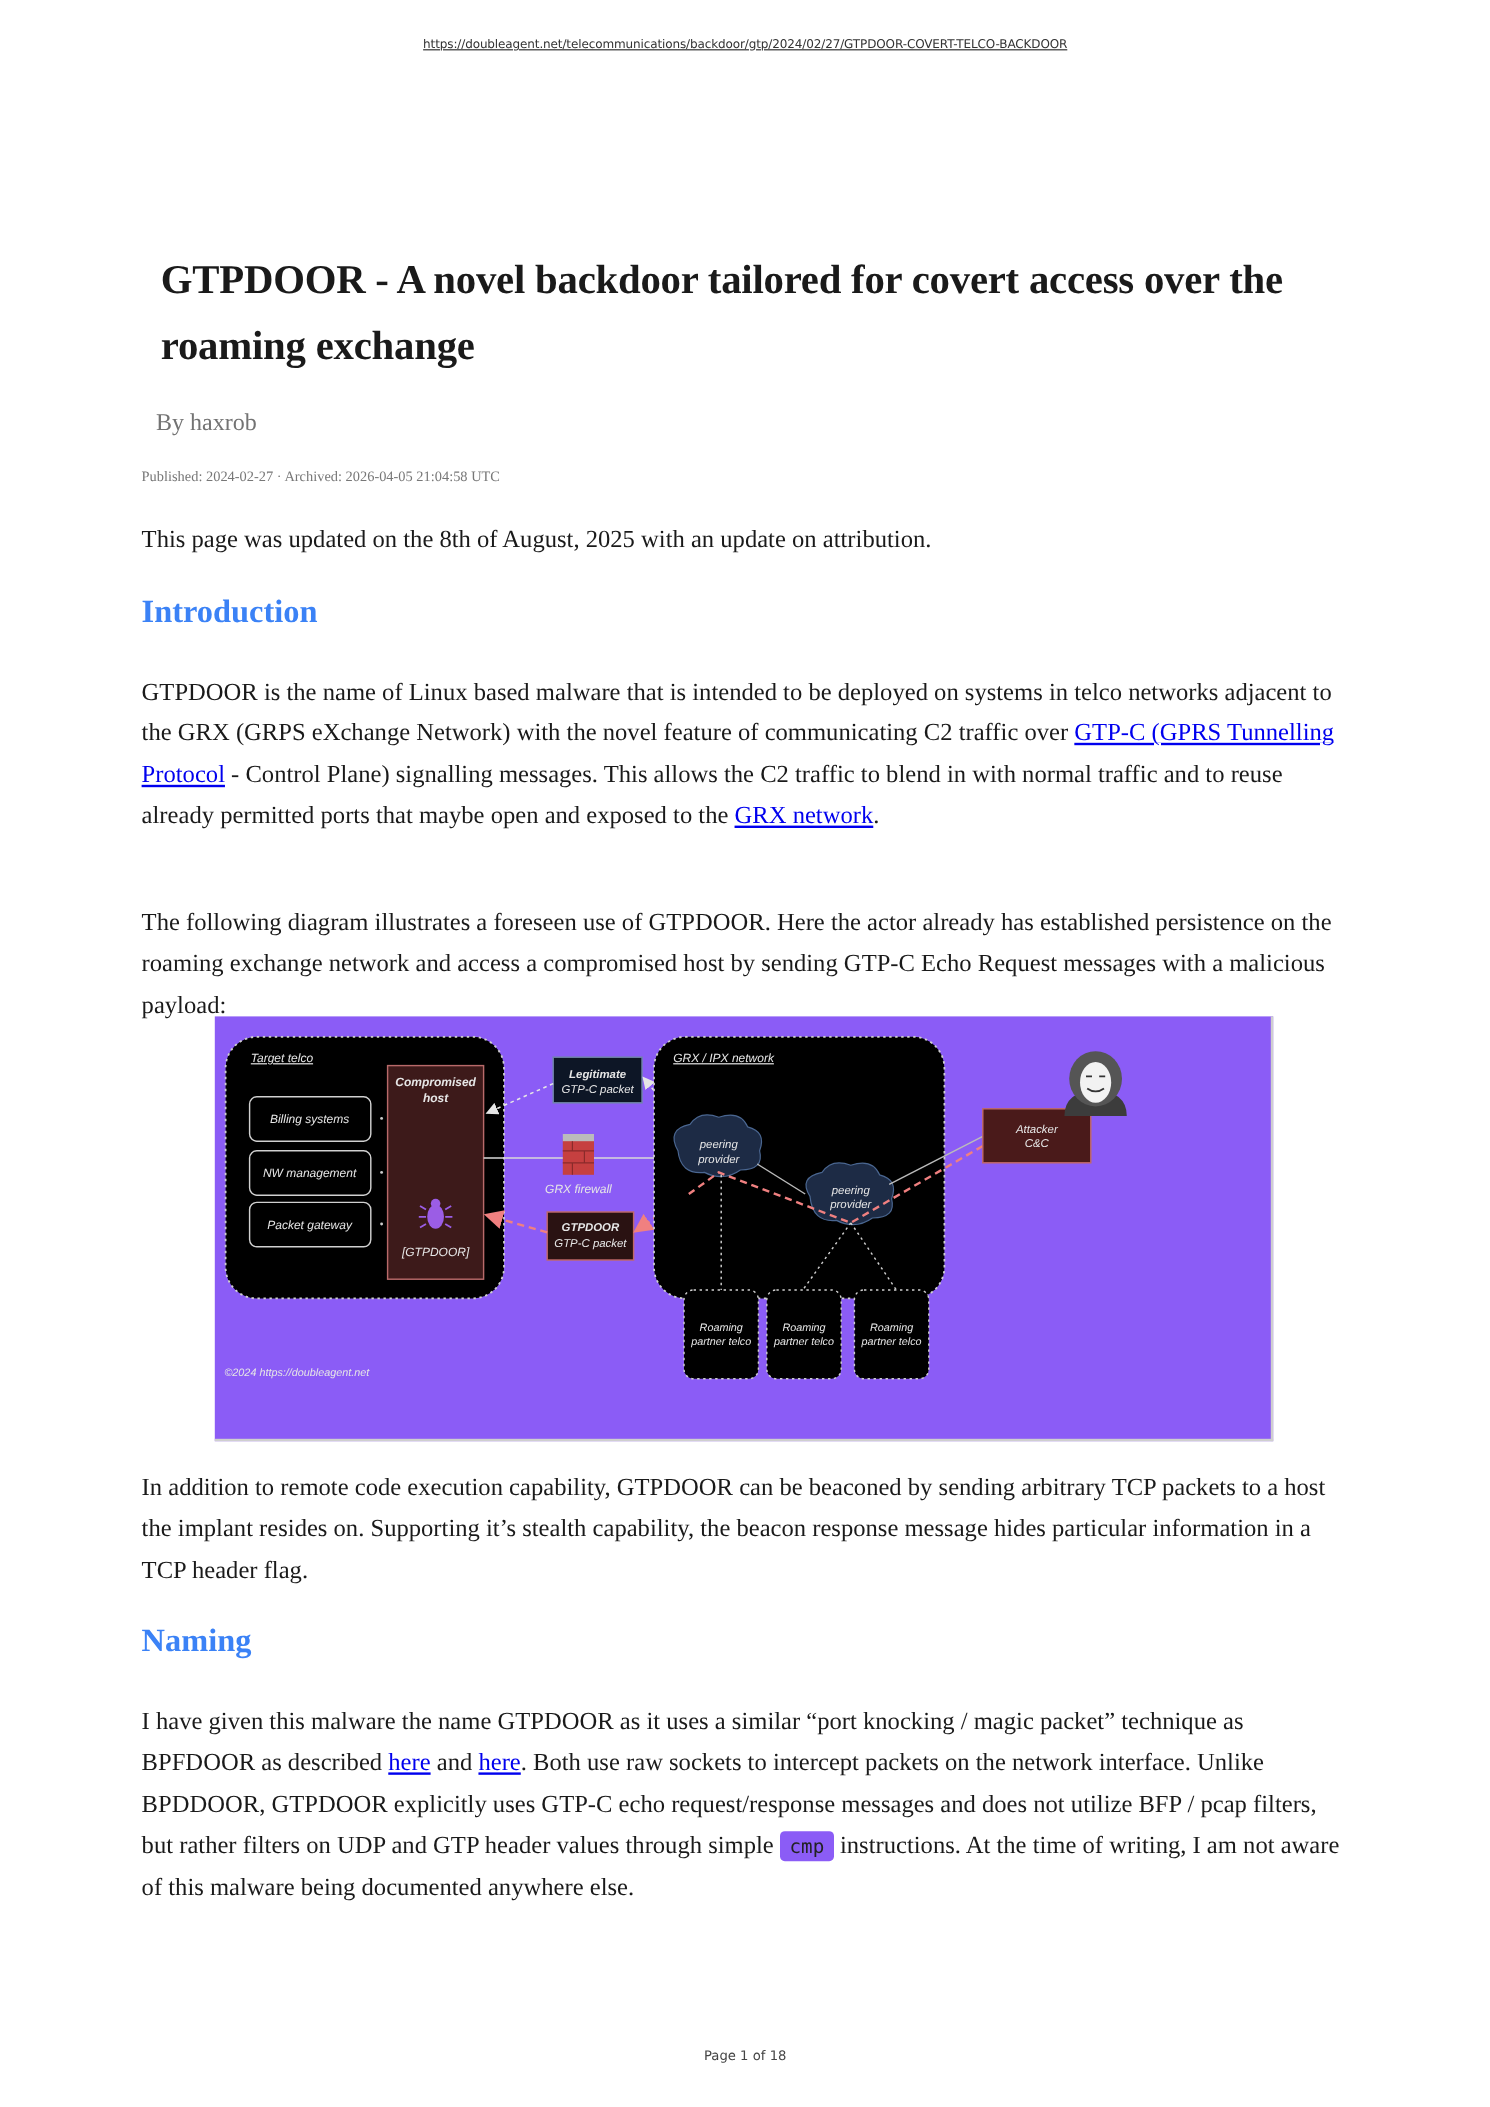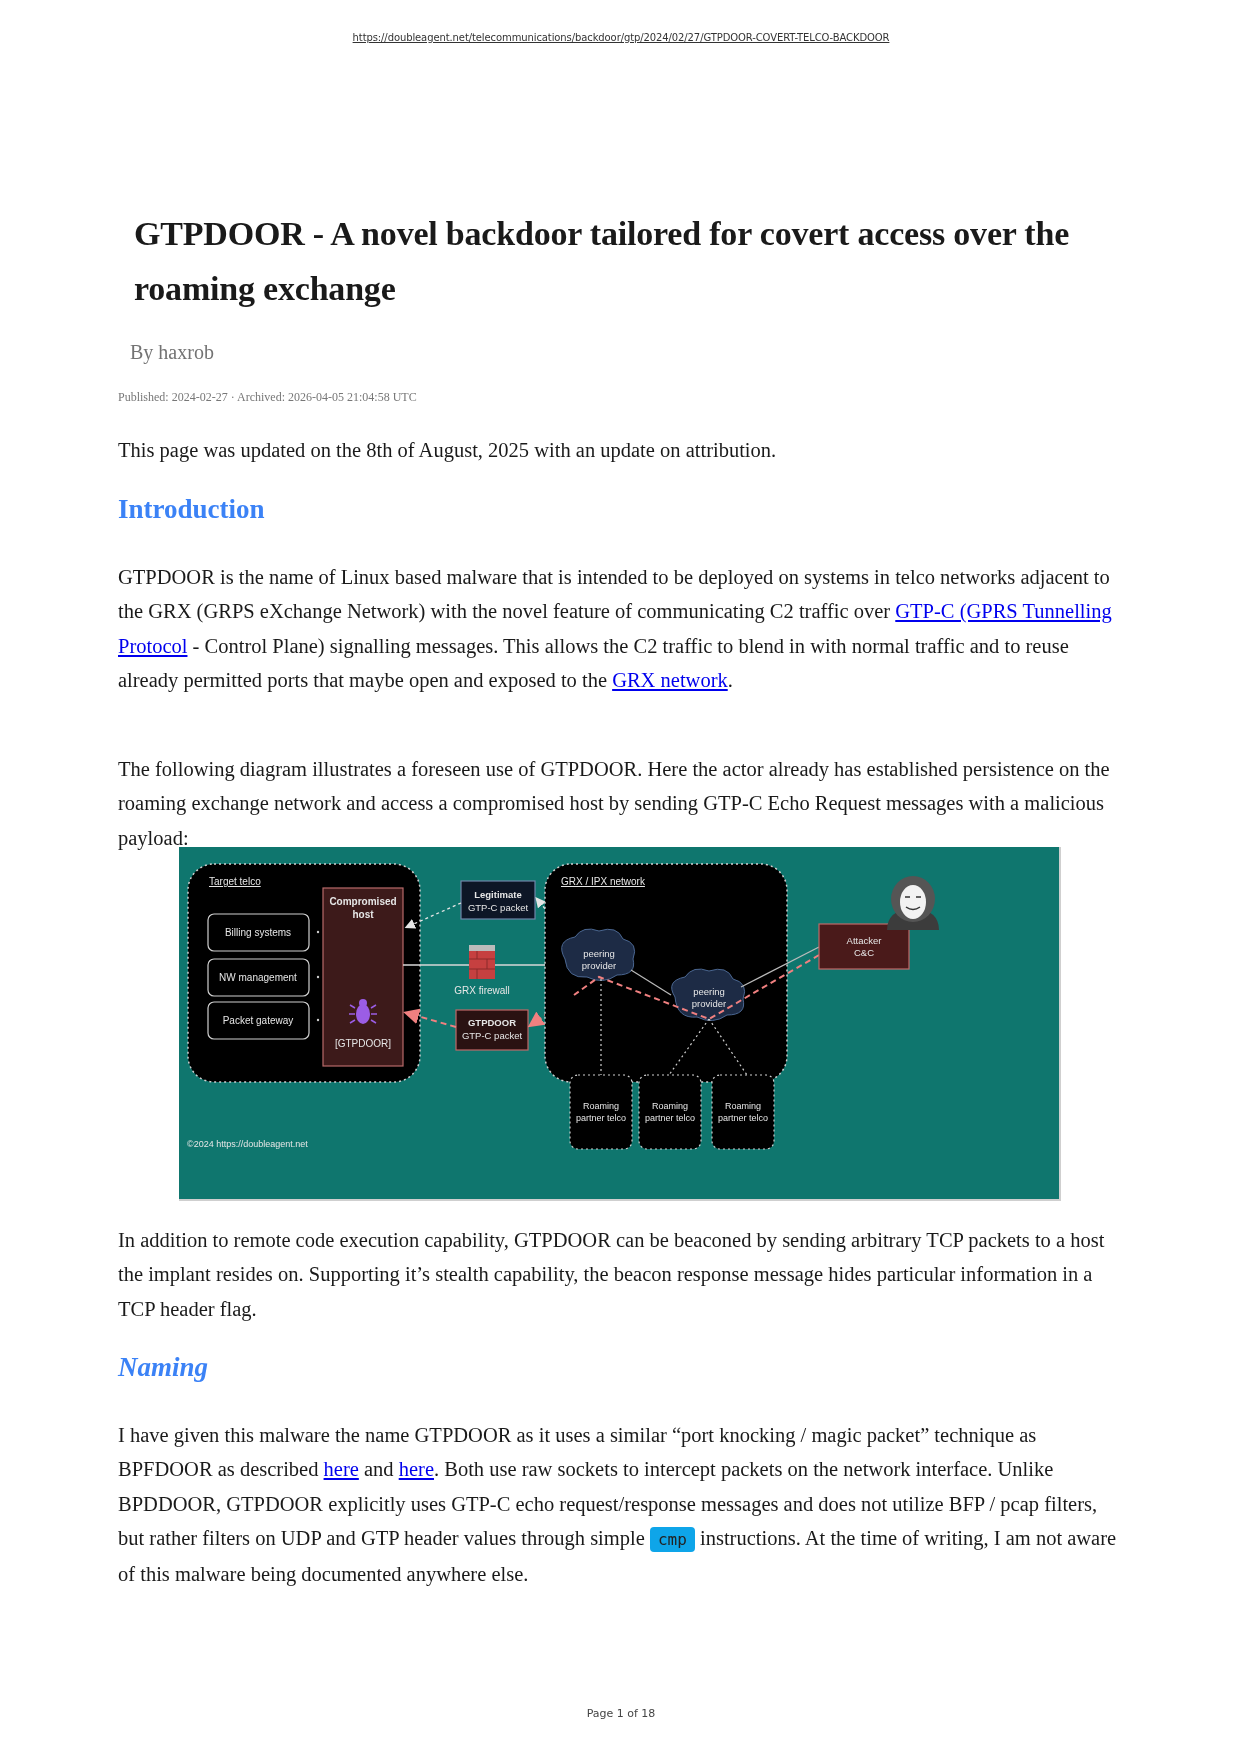--- a/index.html
+++ b/index.html
@@ -12,24 +12,24 @@
   .title {
     position: absolute; top: 206px; left: 16px; width: 1010px; margin: 0;
     font-size: 34px; font-weight: bold; line-height: 55px; letter-spacing: -0.2px;
   }
   .byline { position: absolute; top: 341px; left: 12px; font-size: 20px; color: #737373; margin: 0; }
   .meta { position: absolute; top: 390px; left: 0; font-size: 12px; color: #777; margin: 0; }
   .p { position: absolute; left: 0; width: 1010px; margin: 0; font-size: 20.5px; line-height: 34.3px; color: #1a1a1a; }
   .h2 { position: absolute; left: 0; margin: 0; font-size: 27px; font-weight: bold; color: #3b82f6; text-align: right; }
   a { color: #0000ee; text-decoration: underline; }
   code {
-    font-family: "DejaVu Sans Mono", monospace; font-size: 16px; background: #0ea5e9;
+    font-family: "DejaVu Sans Mono", monospace; font-size: 16px; background: #8b5cf6;
     padding: 3px 8px; border-radius: 4px; color: #222;
   }
-  .figure { position: absolute; left: 179px; top: 847px; width: 882px; height: 354px; background: #0f766e; border-right: 2px solid #cfcfcf; border-bottom: 2px solid #cfcfcf; box-sizing: border-box; }
+  .figure { position: absolute; left: 179px; top: 847px; width: 882px; height: 354px; background: #8b5cf6; border-right: 2px solid #cfcfcf; border-bottom: 2px solid #cfcfcf; box-sizing: border-box; font-style: italic; }
   .figure svg { display: block; }
   .footer { position: absolute; top: 1707px; left: 0; width: 1242px; text-align: center; font-family: "DejaVu Sans", sans-serif; font-size: 11px; color: #444; }
   .dg-text { font-family: "Liberation Sans", sans-serif; fill: #e6e6e6; }
 </style>
 </head>
 <body>
 
 <div class="url-header">https://doubleagent.net/telecommunications/backdoor/gtp/2024/02/27/GTPDOOR-COVERT-TELCO-BACKDOOR</div>
 
 <div class="page">
@@ -40,21 +40,21 @@
   <p class="p" style="top:433px;">This page was updated on the 8th of August, 2025 with an update on attribution.</p>
 
   <h2 class="h2" style="top:494px;">Introduction</h2>
 
   <p class="p" style="top:560px;"><span>GTPDOOR is the name of Linux based malware that is intended to be deployed on systems in telco networks adjacent to the GRX (GRPS eXchange Network) with the novel feature of communicating C2 traffic over </span><a href="#">GTP-C (GPRS Tunnelling Protocol</a><span> - Control Plane) signalling messages. This allows the C2 traffic to blend in with normal traffic and to reuse already permitted ports that maybe open and exposed to the </span><a href="#">GRX network</a><span>.</span></p>
 
   <p class="p" style="top:752px;">The following diagram illustrates a foreseen use of GTPDOOR. Here the actor already has established persistence on the roaming exchange network and access a compromised host by sending GTP-C Echo Request messages with a malicious payload:</p>
 
   <p class="p" style="top:1223px;">In addition to remote code execution capability, GTPDOOR can be beaconed by sending arbitrary TCP packets to a host the implant resides on. Supporting it’s stealth capability, the beacon response message hides particular information in a TCP header flag.</p>
 
-  <h2 class="h2" style="top:1352px;font-style:italic;">Naming</h2>
+  <h2 class="h2" style="top:1352px;">Naming</h2>
 
   <p class="p" style="top:1418px;"><span>I have given this malware the name GTPDOOR as it uses a similar “port knocking / magic packet” technique as BPFDOOR as described </span><a href="#">here</a><span> and </span><a href="#">here</a><span>. Both use raw sockets to intercept packets on the network interface. Unlike BPDDOOR, GTPDOOR explicitly uses GTP-C echo request/response messages and does not utilize BFP / pcap filters, but rather filters on UDP and GTP header values through simple </span><code>cmp</code><span> instructions. At the time of writing, I am not aware of this malware being documented anywhere else.</span></p>
 </div>
 
 <div class="figure">
   <svg width="880" height="352" viewBox="0 0 880 352" xmlns="http://www.w3.org/2000/svg">
     <defs>
       <marker id="arrW" markerWidth="8" markerHeight="8" refX="6" refY="4" orient="auto">
           <path d="M0,0 L8,4 L0,8 z" fill="#e6e6e6"></path>
         </marker>

